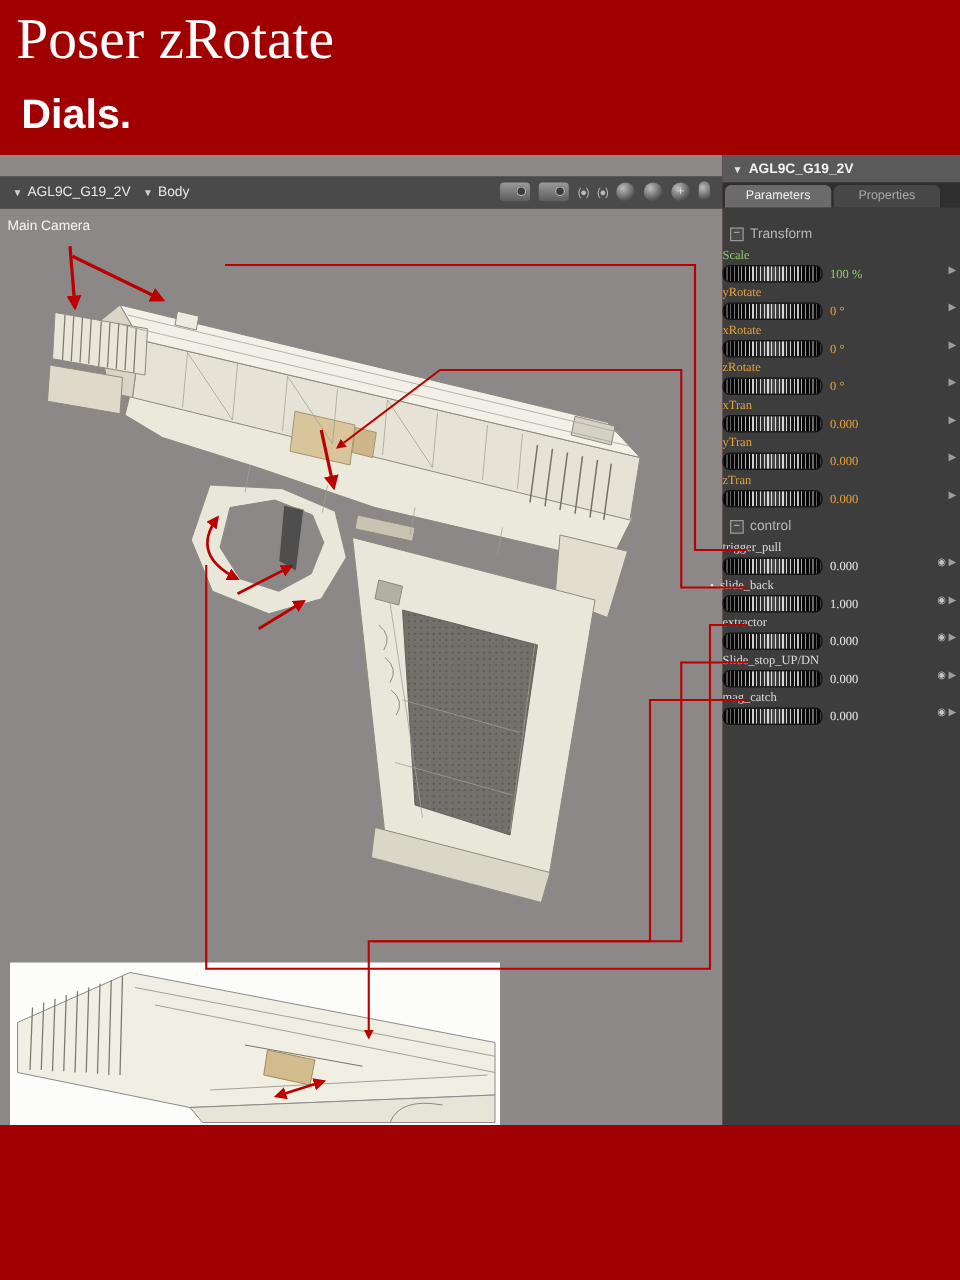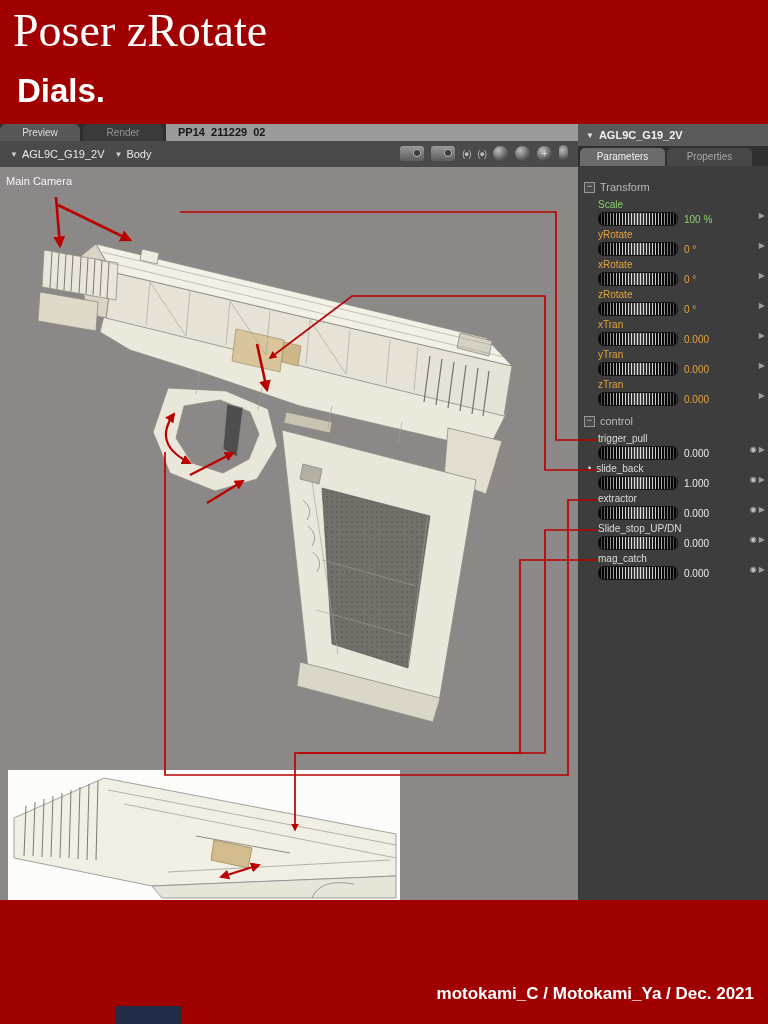--- a/index.html
+++ b/index.html
@@ -41,21 +41,21 @@
                 display:flex;align-items:center;gap:5px;padding-left:8px;}
   .panel-header .tri{font-size:8px;color:#e5e5e5;font-weight:normal;}
   .panel-tabs{height:20px;display:flex;background:#2f2f2f;gap:2px;padding:2px 16px 0 2px;box-sizing:border-box;}
   .ptab{flex:1;text-align:center;font-size:10px;line-height:18px;color:#a8a8a8;background:#474747;
         border-radius:5px 5px 0 0;}
   .ptab.active{background:#6b6b6b;color:#f0f0f0;}
   .panel-body{padding-top:8px;}
   .group-header{display:flex;align-items:center;gap:5px;padding:5px 0 3px 6px;color:#b8b8b8;font-size:11px;height:16px;}
   .collapse-box{width:9px;height:9px;border:1px solid #999;color:#ccc;font-size:9px;line-height:7px;
                 text-align:center;background:#4a4a4a;flex:0 0 auto;}
-  .dial-row{height:30px;padding-left:20px;position:relative;box-sizing:border-box;}
+  .dial-row{height:30px;position:relative;box-sizing:border-box;font-family:Liberation Serif, serif;}
   .dlabel{font-size:10px;height:12px;display:flex;align-items:center;gap:3px;}
   .dot{color:#e8e8e8;font-size:9px;margin-left:-10px;margin-right:2px;}
   .dline{display:flex;align-items:center;height:16px;gap:6px;margin-top:1px;}
   .dial{width:78px;height:12px;border-radius:6px;border:1px solid #121212;flex:0 0 auto;
     background:
       linear-gradient(90deg, rgba(0,0,0,.72) 0%, rgba(0,0,0,0) 26%, rgba(255,255,255,.28) 50%,
                       rgba(0,0,0,0) 74%, rgba(0,0,0,.72) 100%),
       repeating-linear-gradient(90deg,#0a0a0a 0px,#0a0a0a 2px,#cfcfcf 2px,#cfcfcf 3px);}
   .dval{font-size:10px;}
   .dicons{position:absolute;right:3px;top:14px;display:flex;gap:2px;align-items:center;}
@@ -73,25 +73,20 @@
 
 <div class="page">
 
   <div class="banner-top">
     <div class="page-title">Poser zRotate</div>
     <div class="page-subtitle">Dials.</div>
   </div>
 
   <div class="ui">
     <div class="vp">
-      <div class="vp-tabbar">
-        <div class="tab active">Preview</div>
-        <div class="tab">Render</div>
-        <div class="doc-title">PP14  211229  02</div>
-      </div>
       <div class="vp-toolbar">
         <span class="dd">
           <span class="tri">▼</span>
           <span>AGL9C_G19_2V</span>
         </span>
         <span class="dd">
           <span class="tri">▼</span>
           <span>Body</span>
         </span>
         <span class="cam-icons">
@@ -275,24 +270,20 @@
             </div>
             <span class="dicons">
               <span class="eye">◉</span>
               <span class="arr">▶</span>
             </span>
           </div>
         </div>
     </div>
   </div>
 
-  <div class="banner-bottom">
-    <div class="credit">motokami_C / Motokami_Ya / Dec. 2021</div>
-    <div class="navy-box"></div>
-  </div>
 
   <svg class="overlay" width="768" height="1024" viewBox="0 0 768 1024">
     <defs>
       <marker id="arr" viewBox="0 0 10 10" refX="8" refY="5" markerWidth="4.6" markerHeight="4.6" orient="auto-start-reverse">
           <path d="M0,0 L10,5 L0,10 z" fill="#bb0000"></path>
         </marker>
       <pattern id="stip" width="5" height="5" patternUnits="userSpaceOnUse">
         <rect width="5" height="5" fill="#73706b"></rect>
           <circle cx="2" cy="2" r="0.8" fill="#56534d"></circle>
       </pattern>

